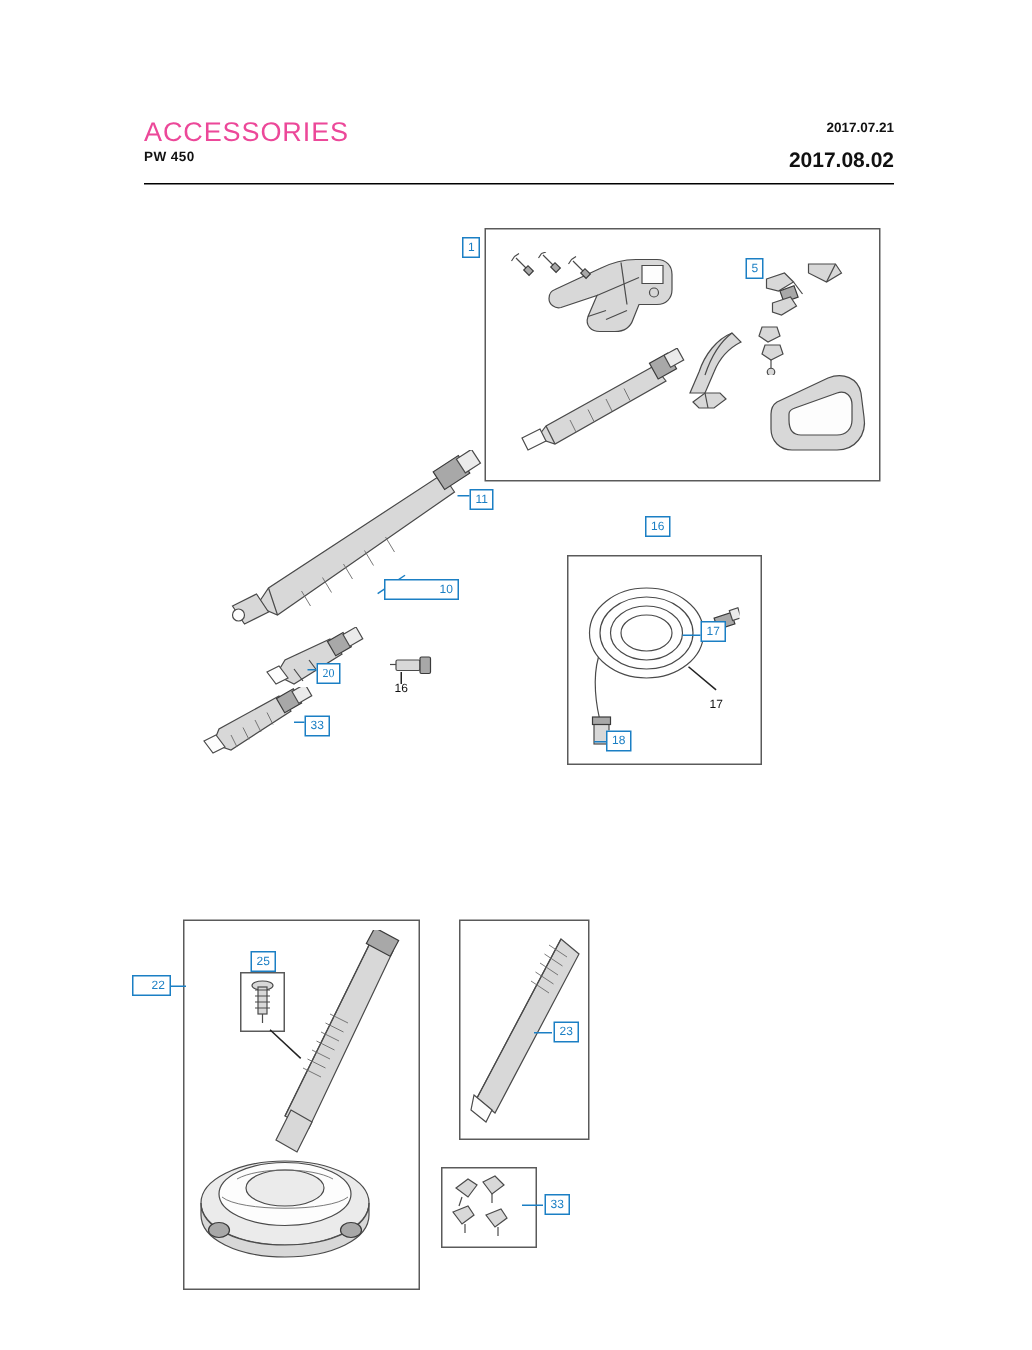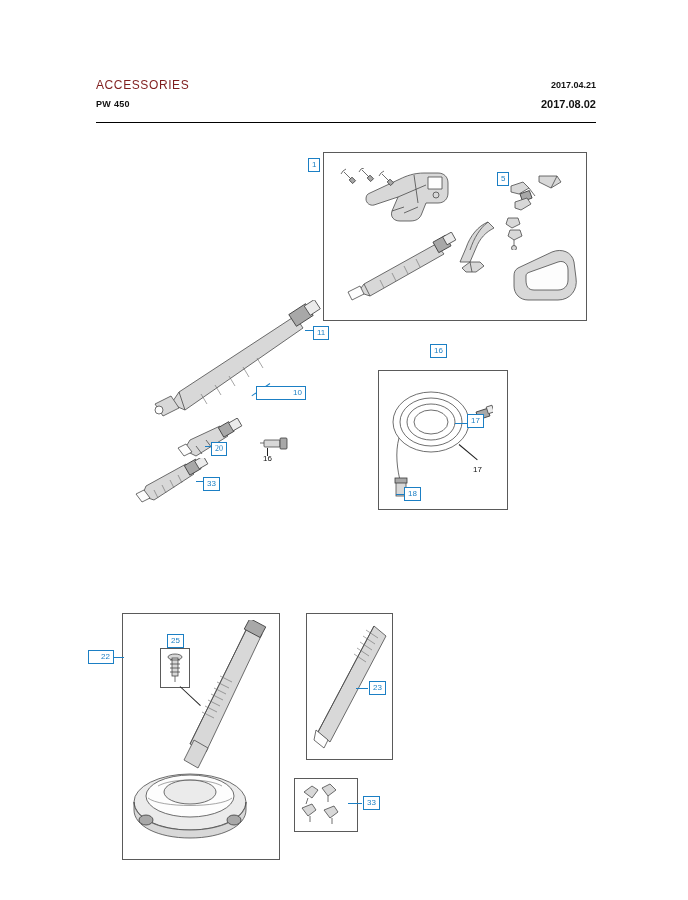--- a/index.html
+++ b/index.html
@@ -24,23 +24,23 @@
     position: absolute;
     left: 96px;
     top: 78px;
     width: 500px;
     height: 44px;
   }
   #title {
     position: absolute;
     left: 0;
     top: 0;
-    font-size: 12px;
+    font-size: 18px;
     letter-spacing: 0.6px;
-    color: #7f1d1d;
+    color: #ec4899;
   }
   #subtitle {
     position: absolute;
     left: 0;
     top: 21px;
     font-size: 9px;
     font-weight: bold;
     letter-spacing: 0.3px;
     color: #111;
   }
@@ -50,21 +50,21 @@
     top: 2px;
     font-size: 9px;
     font-weight: bold;
     color: #111;
     text-align: right;
   }
   #date2 {
     position: absolute;
     right: 0;
     top: 20px;
-    font-size: 11px;
+    font-size: 14px;
     font-weight: bold;
     color: #111;
     text-align: left;
   }
   #header-rule {
     position: absolute;
     left: 96px;
     top: 122px;
     width: 500px;
     height: 1px;
@@ -117,21 +117,21 @@
   .thin { fill: none; stroke: #6a6a6a; stroke-width: 0.6; }
 </style>
 </head>
 <body>
 
 <div id="page">
 
   <div id="header">
     <div id="title">ACCESSORIES</div>
     <div id="subtitle">PW 450</div>
-    <div id="date1">2017.04.21</div>
+    <div id="date1">2017.07.21</div>
     <div id="date2">2017.08.02</div>
   </div>
   <div id="header-rule"></div>
 
   <div class="groupbox" style="left:323px; top:152px; width:262px; height:167px;"></div>
 
   <div class="part" style="left:352px; top:163px;">
     <svg width="110" height="62" viewBox="0 0 110 62">
       <path class="grey-fill" d="M18,30 L48,16 C54,13 62,10 72,10 L86,10 C92,10 96,14 96,20
         L96,30 C96,36 92,40 86,40 L74,40 L70,50 C68,56 64,58 58,58 L48,58 C42,58 38,54 40,48

